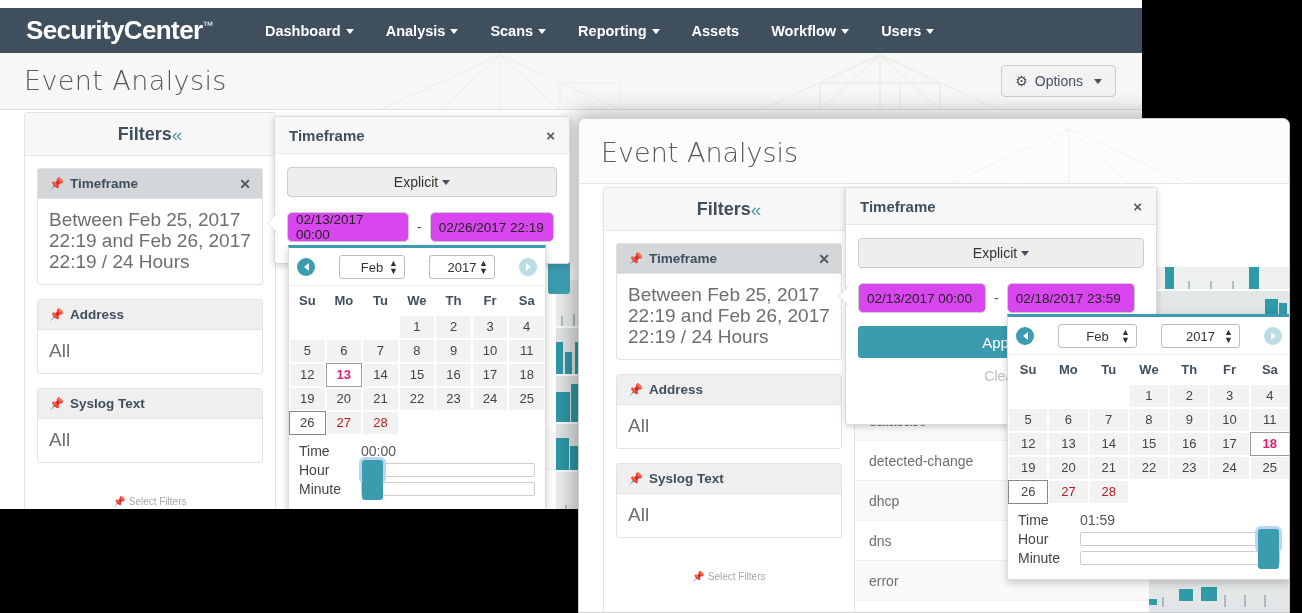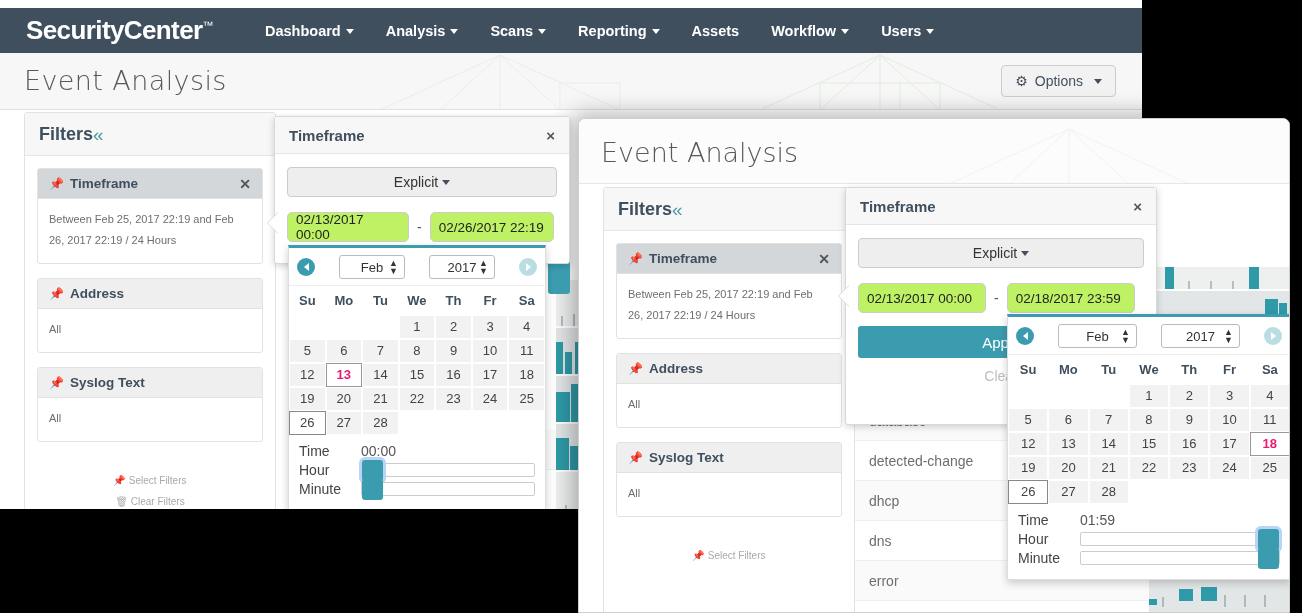--- a/index.html
+++ b/index.html
@@ -34,50 +34,50 @@
     padding:0 13px; display:flex; align-items:center; gap:7px;
     font-size:14px; color:#44505e; cursor:pointer; }
   .gear{ font-size:14px; }
   .caret-d{ display:inline-block; width:0;height:0;border-left:4.5px solid transparent;
     border-right:4.5px solid transparent;border-top:5px solid #44505e; margin-left:4px;}
 
   
   .filters-panel{ position:absolute; background:#fff; border:1px solid #e2e2e2;
     border-radius:3px; }
   .filters-head{ height:43px; background:#f7f7f7; border-bottom:1px solid #e6e6e6;
-    display:flex; align-items:center; justify-content:flex-start; padding:0 14px; }
+    display:flex; align-items:center; justify-content:center; padding:0 14px; }
   .filters-title{ font-size:18px; font-weight:700; color:#3f4f5e; }
   .collapse-ic{ color:#4a9aa8; font-size:19px; cursor:pointer; line-height:1; }
   .filters-body{ padding:12px; }
   .fcard{ border:1px solid #e2e2e2; border-radius:3px; margin-bottom:14px; background:#fff;}
   .fcard-head{ background:#efefef; border-bottom:1px solid #e2e2e2; height:30px;
     display:flex; align-items:center; justify-content:space-between; padding:0 11px;
     font-size:13.5px; font-weight:700; color:#3f4f5e; }
   .fcard-head.active{ background:#d4d7da; }
   .pin{ font-size:12px; margin-right:6px; }
   .fx{ font-size:14px; color:#555; cursor:pointer; font-weight:700; }
-  .fcard-body{ padding:10px 11px 12px; font-size:11px; color:#6d6e71; line-height:21px; }
+  .fcard-body{ padding:10px 11px 12px; font-size:19px; color:#6d6e71; line-height:21px; }
   .flinks{ text-align:center; padding-top:14px; }
   .flink{ font-size:10px; color:#a7a9ac; padding:5px 0; cursor:pointer; }
 
   
   .tf-pop{ position:absolute; background:#fff; border:1px solid #d9d9d9;
     border-radius:3px; box-shadow:0 2px 7px rgba(0,0,0,.18); }
   .tf-head{ height:37px; background:#f7f7f7; border-bottom:1px solid #e6e6e6;
     display:flex; align-items:center; justify-content:space-between; padding:0 14px; }
   .tf-title{ font-size:15px; font-weight:700; color:#3f4f5e; }
   .tf-x{ font-size:15px; color:#555; cursor:pointer; font-weight:700; }
   .tf-body{ padding:13px 12px 12px; }
   .explicit-btn{ width:100%; height:30px; background:#eee; border:1px solid #ccc;
     border-radius:4px; font-size:14px; color:#333; display:flex;
     align-items:center; justify-content:center; cursor:pointer; }
   .date-row{ display:flex; align-items:center; margin-top:15px; }
   .date-in{ border:1px solid #ccc; border-radius:5px; height:30px; padding:0 8px;
     font-size:13.5px; color:#222; display:flex; align-items:center;
-    font-family:"Liberation Sans", sans-serif; background:#bef264; }
+    font-family:"Liberation Sans", sans-serif; background:#d946ef; }
   .dash{ padding:0 8px; color:#555; font-size:14px; }
   .apply-btn{ margin-top:13px; height:32px; background:#3b9cb0; color:#fff;
     border-radius:3px; display:flex; align-items:center; justify-content:center;
     font-size:15px; cursor:pointer; }
   .clear-lnk{ text-align:center; margin-top:10px; font-size:14px;
     color:#bdbdbd; cursor:pointer; }
 
   
   .dp{ position:absolute; background:#fff; border:1px solid #ddd;
     border-top:3px solid #3b9cb0; box-shadow:0 3px 8px rgba(0,0,0,.2); }
@@ -97,21 +97,21 @@
     color:#333; text-align:center; }
   .dp-sel .lbl{ flex:1; text-align:center; }
   table.cal{ border-collapse:collapse; width:100%; }
   table.cal th{ font-size:13px; color:#3f4f5e; font-weight:700;
     padding:7px 0; text-align:center; }
   table.cal td{ font-size:13px; color:#444; text-align:center; padding:0;
     height:23px; width:14.28%; }
   table.cal td .d{ display:block; background:#f2f2f2; border:1px solid #fff;
     line-height:22px; cursor:pointer; }
   table.cal td .d.blank{ background:transparent; border-color:transparent; }
-  table.cal td .d.dis{ color:#404040; }
+  table.cal td .d.dis{ color:#b91c1c; }
   table.cal td .d.today{ background:#fff; border:1px solid #888; }
   table.cal td .d.sel{ background:#fff; border:1px solid #999; color:#ea1a72;
     font-weight:700; }
   .dp-time{ padding:8px 10px 10px; }
   .tm-row{ display:flex; align-items:center; font-size:14px; color:#444;
     margin-bottom:3px; }
   .tm-row .k{ width:62px; }
   .tm-row .v{ color:#555; }
   .slider{ position:relative; flex:1; height:14px; border:1px solid #ccc;
     border-radius:2px; background:#fff; }

